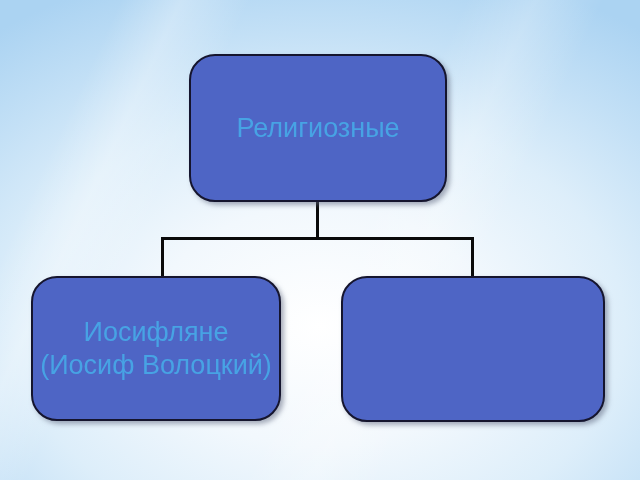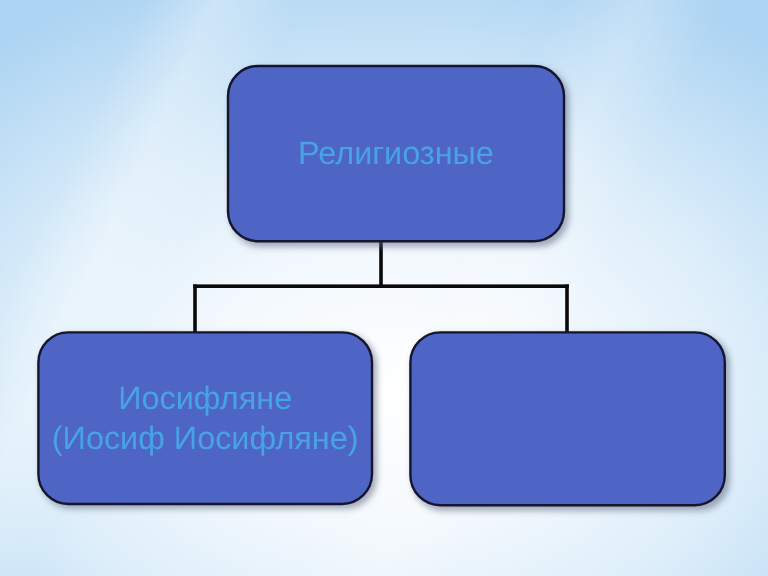--- a/index.html
+++ b/index.html
@@ -37,22 +37,22 @@
     box-shadow: 3px 3px 5px rgba(96, 106, 130, 0.55);
     color: var(--node-text, #47a3e4);
     font-size: 27px;
     line-height: 33px;
     display: flex;
     flex-direction: column;
     align-items: center;
     justify-content: center;
     text-align: center;
   }
-  .node-root  { left: 189px; top: 54px;  width: 282px; height: 148px; }
-  .node-left  { left: 31px;  top: 276px; width: 280px; height: 145px; }
+  .node-root  { left: 189px; top: 54px;  width: 258px; height: 148px; }
+  .node-left  { left: 31px;  top: 276px; width: 250px; height: 145px; }
   .node-right { left: 341px; top: 276px; width: 264px; height: 146px; }
   .connector {
     position: absolute;
     background: var(--connector, #0a0a0a);
   }
   .conn-root-stem  { left: 316px; top: 201px; width: 3px;   height: 38px; }
   .conn-horizontal { left: 161px; top: 237px; width: 313px; height: 3px;  }
   .conn-drop-left  { left: 161px; top: 237px; width: 3px;   height: 41px; }
   .conn-drop-right { left: 471px; top: 237px; width: 3px;   height: 41px; }
 </style>
@@ -65,19 +65,19 @@
   <div class="connector conn-horizontal"></div>
   <div class="connector conn-drop-left"></div>
   <div class="connector conn-drop-right"></div>
 
   <div class="node node-root">
     <span>Религиозные</span>
   </div>
 
   <div class="node node-left">
     <span>Иосифляне</span>
-    <span>(Иосиф Иосифляне)</span>
+    <span>(Иосиф Волоцкий)</span>
   </div>
 
   <div class="node node-right">
   </div>
 
 </div>
 
 </body></html>

